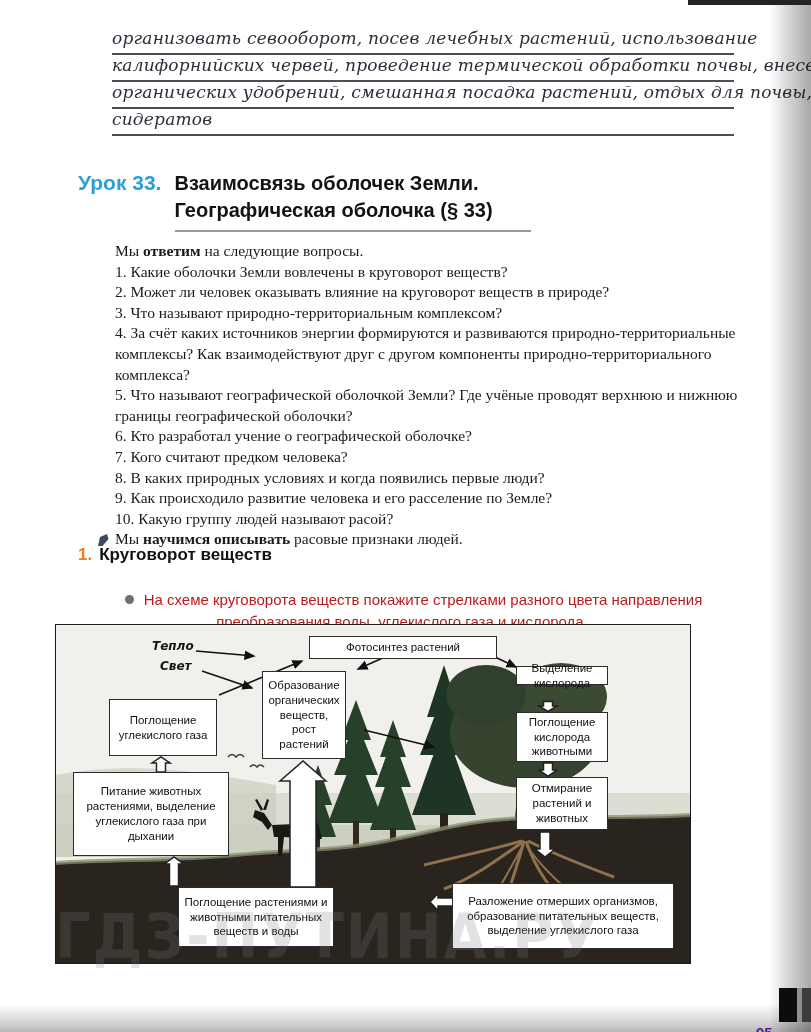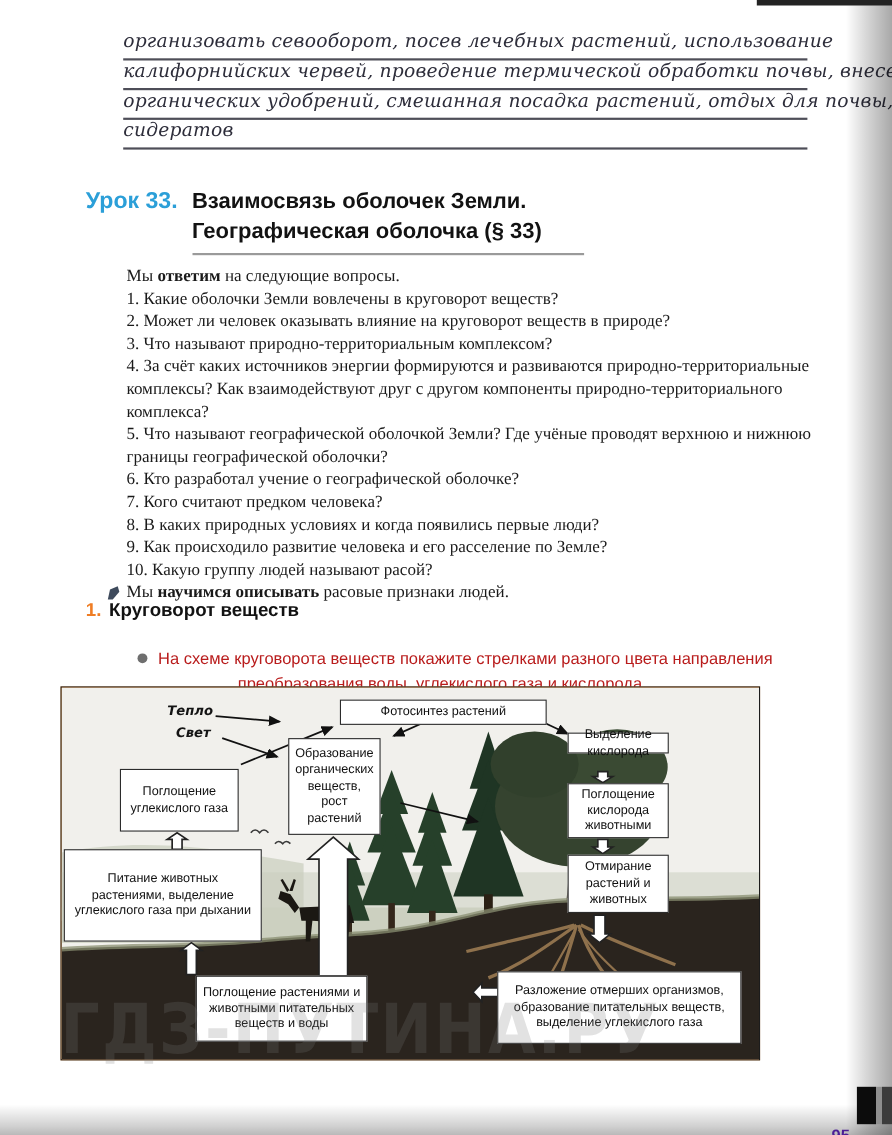--- a/index.html
+++ b/index.html
@@ -37,21 +37,21 @@
     font-family:"Liberation Sans",sans-serif;font-weight:bold;font-size:17px;color:#121212;}
   .section-num{color:#ef7d24;margin-right:7px;}
   .task{position:absolute;left:57px;top:574px;width:690px;z-index:2;
     font-family:"Liberation Sans",sans-serif;font-size:15px;line-height:21.5px;color:#b91c1c;
     text-indent:23px;text-align:center;}
   .dot{display:inline-block;width:9px;height:9px;border-radius:50%;background:#6e6e6e;
     margin-right:10px;vertical-align:1px;}
 
   
   .diagram{position:absolute;left:55px;top:624px;width:634px;height:338px;
-    border:1.5px solid #1c1c1c;background:#fdba74;overflow:hidden;z-index:2;}
+    border:1.5px solid #1c1c1c;background:#7dd3fc;overflow:hidden;z-index:2;}
   .scene,.arrows{position:absolute;left:0;top:0;}
   .scene{z-index:1;}
   .arrows{z-index:5;}
   .dbox{position:absolute;background:#ffffff;border:1.3px solid #2b2b2b;box-sizing:border-box;
     display:flex;align-items:center;justify-content:center;text-align:center;
     font:11.5px/1.3 "Liberation Sans",sans-serif;color:#101010;padding:2px 4px;z-index:6;}
   .hand-label{position:absolute;z-index:7;font:italic bold 12px "DejaVu Sans",sans-serif;color:#141414;}
 
   
   .watermark{position:absolute;left:55px;top:904px;width:700px;z-index:8;pointer-events:none;
@@ -206,21 +206,21 @@
 
     <span class="hand-label" style="left:96px;top:14px;">Тепло</span>
     <span class="hand-label" style="left:104px;top:34px;">Свет</span>
 
     <div class="dbox" style="left:253px;top:11px;width:188px;height:23px;">Фотосинтез растений</div>
     <div class="dbox" style="left:53px;top:74px;width:108px;height:57px;">Поглощение углекислого газа</div>
     <div class="dbox" style="left:206px;top:46px;width:84px;height:88px;">Образование органических веществ, рост растений</div>
     <div class="dbox" style="left:460px;top:41px;width:92px;height:19px;">Выделение кислорода</div>
     <div class="dbox" style="left:460px;top:87px;width:92px;height:50px;">Поглощение кислорода животными</div>
     <div class="dbox" style="left:460px;top:152px;width:92px;height:53px;">Отмирание растений и животных</div>
-    <div class="dbox" style="left:2px;top:147px;width:180px;height:84px;">Питание животных растениями, выделение углекислого газа при дыхании</div>
+    <div class="dbox" style="left:17px;top:147px;width:156px;height:84px;">Питание животных растениями, выделение углекислого газа при дыхании</div>
     <div class="dbox" style="left:122px;top:262px;width:156px;height:60px;">Поглощение растениями и животными питательных веществ и воды</div>
     <div class="dbox" style="left:396px;top:258px;width:222px;height:66px;">Разложение отмерших организмов, образование питательных веществ, выделение углекислого газа</div>
   </div>
 
   <div class="watermark">ГДЗ-ПУТИНА.РУ</div>
 
   <div class="page-num">95</div>
   <div class="page-tab"></div>
 
   <div class="edge-right"></div>

